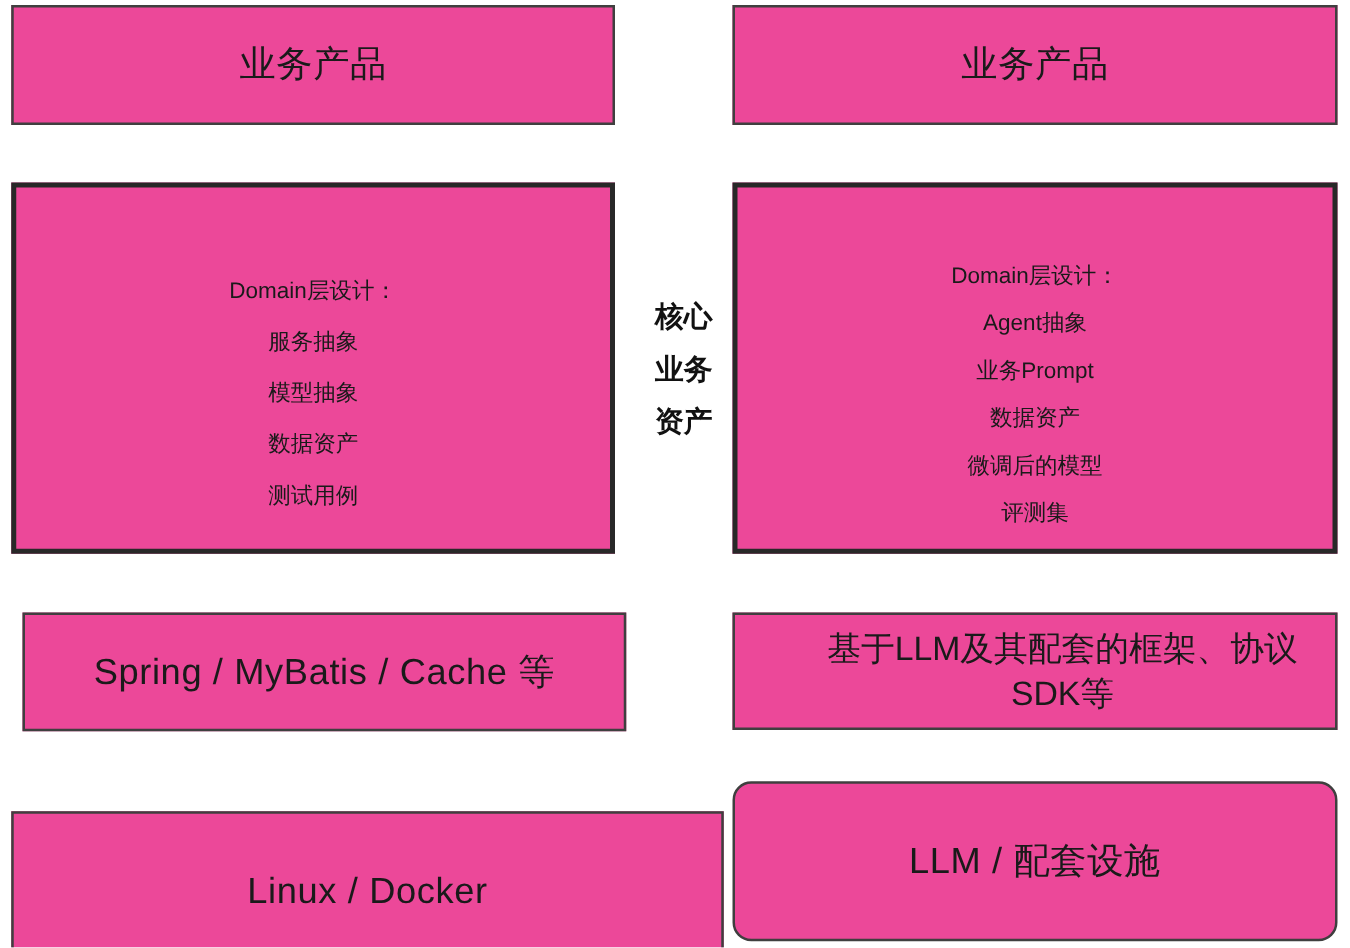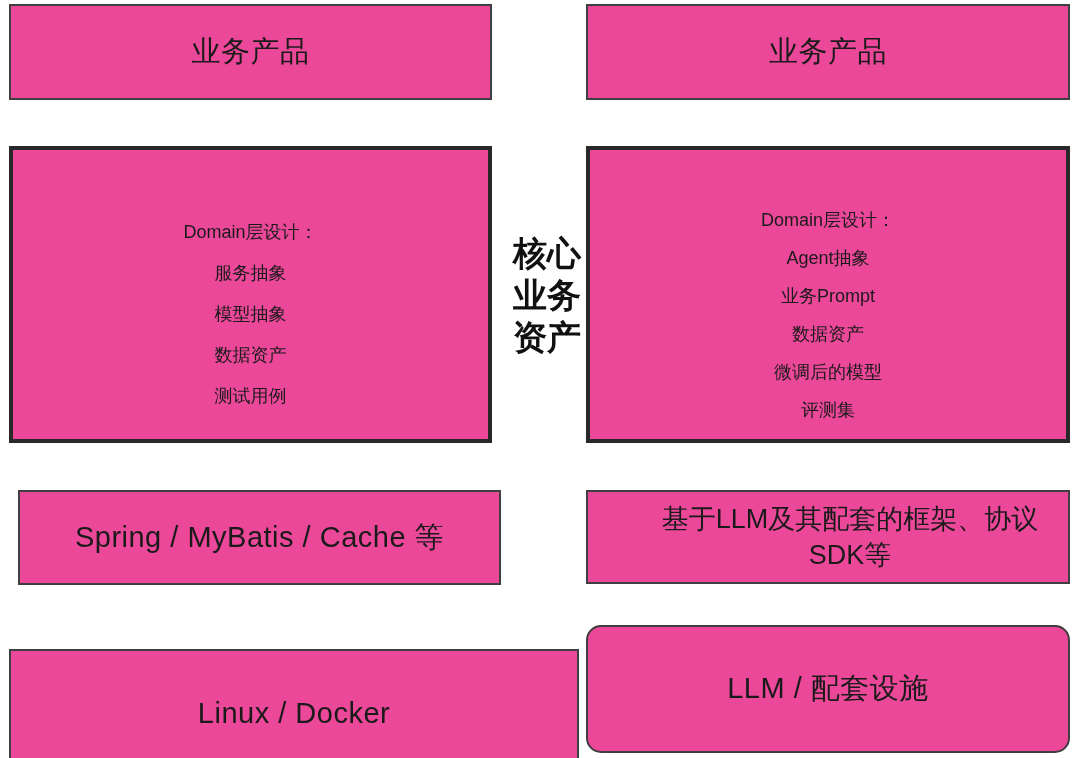--- a/index.html
+++ b/index.html
@@ -50,21 +50,21 @@
   .center-label {
     position: absolute;
     left: 492px;
     top: 146px;
     width: 110px;
     height: 297px;
     display: flex;
     flex-direction: column;
     align-items: center;
     justify-content: center;
-    font-size: 34px;
+    font-size: 23px;
     font-weight: 700;
     line-height: 42px;
     text-align: center;
     color: #111111;
   }
 </style>
 </head>
 <body>
 
 <div class="diagram">

